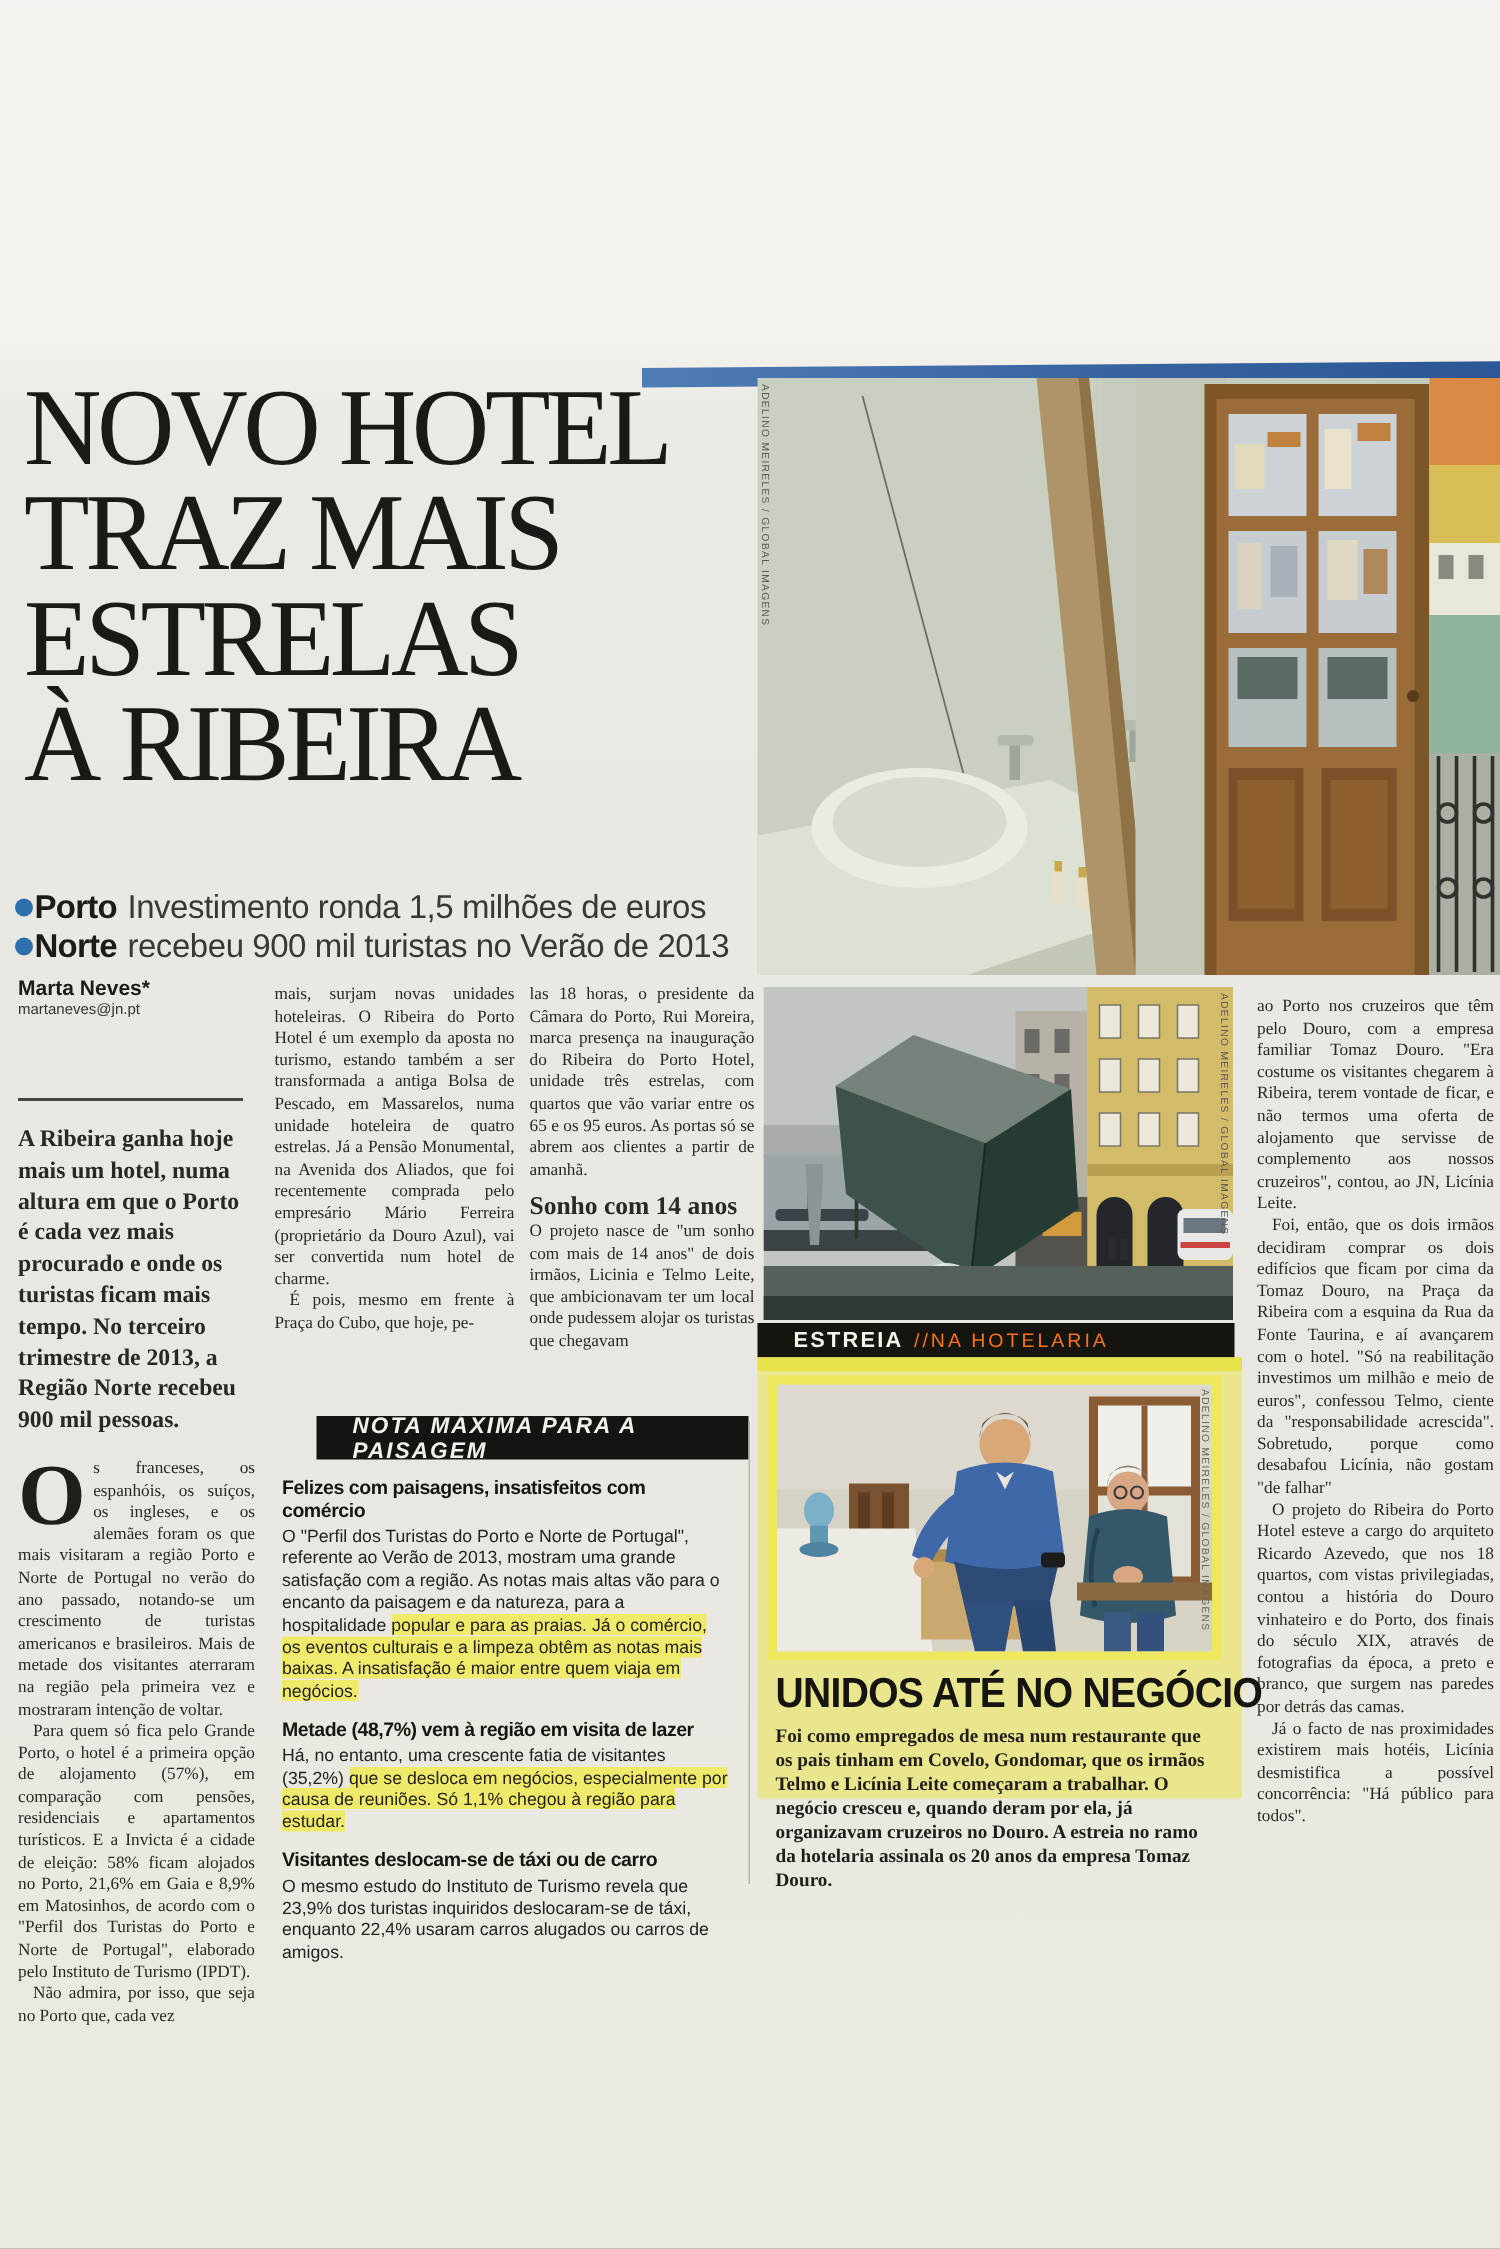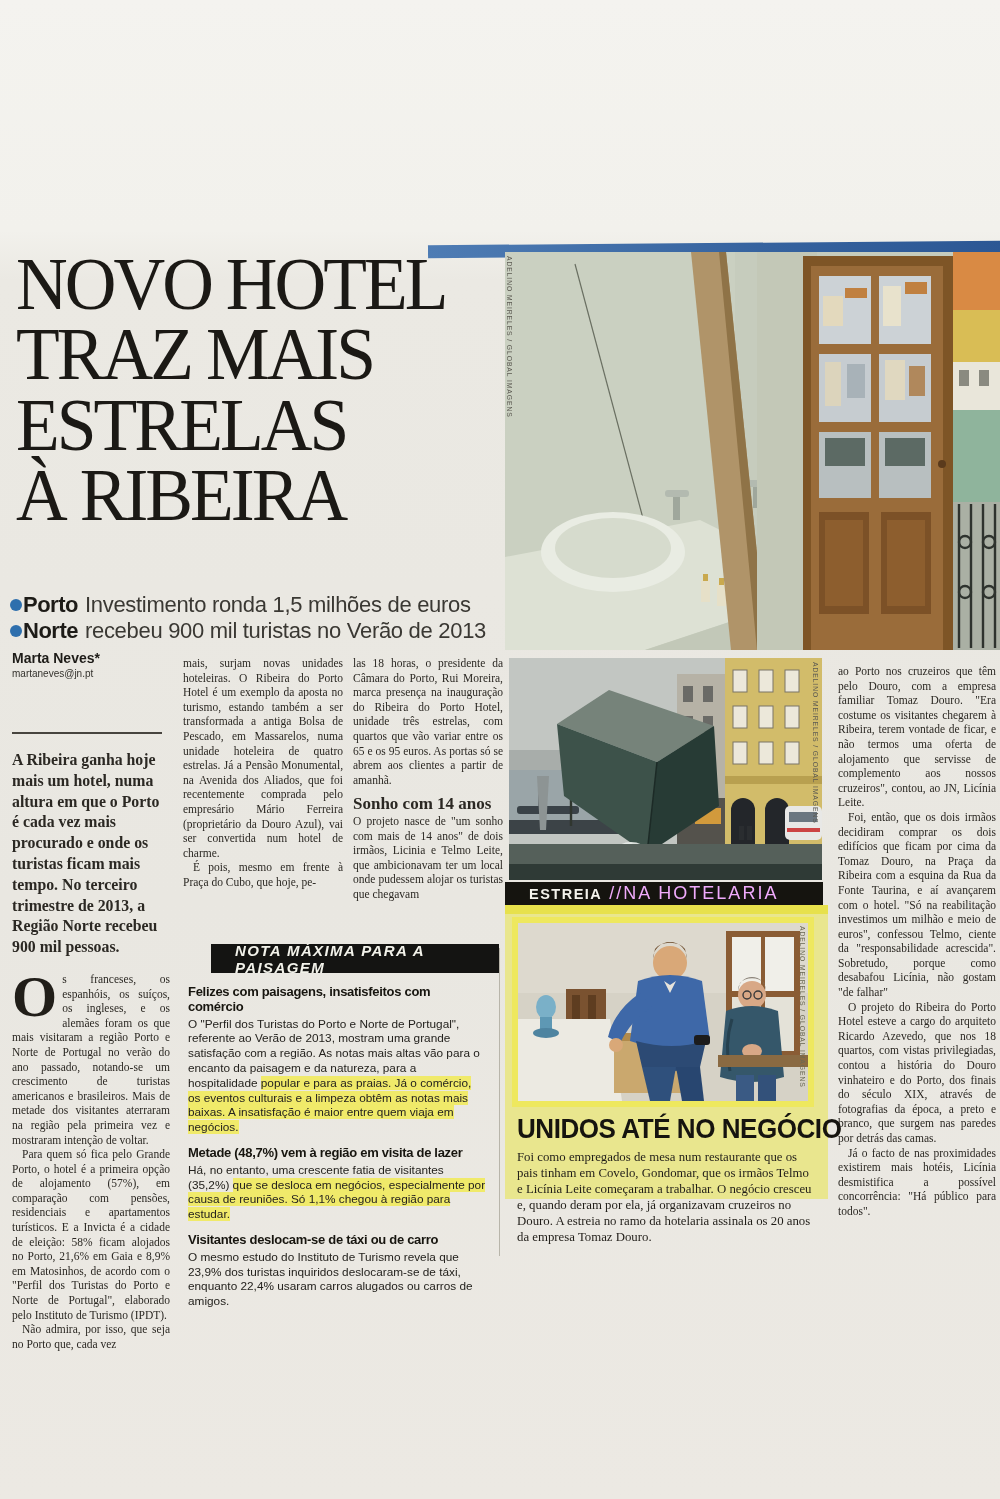--- a/index.html
+++ b/index.html
@@ -50,29 +50,29 @@
   .vrule{position:absolute;left:499px;top:948px;width:1px;height:308px;background:#b8b5aa;}
   
   .photo{position:absolute;}
   .photo svg{display:block;}
   .vcredit{position:absolute;writing-mode:vertical-rl;white-space:nowrap;
     font-size:6.8px;letter-spacing:0.9px;color:#5c5a52;}
   
   .estreia{position:absolute;left:505px;top:882px;width:318px;height:23px;background:#15140f;
     display:flex;align-items:center;padding-left:24px;box-sizing:border-box;}
   .estreia .lab{color:#f4f3ec;font-weight:700;font-size:14.5px;letter-spacing:1.5px;}
-  .estreia .sub{color:#f0abfc;font-size:18px;letter-spacing:2px;margin-left:7px;font-weight:300;}
+  .estreia .sub{color:#f97316;font-size:13px;letter-spacing:2px;margin-left:7px;font-weight:300;}
   
   .yellow{position:absolute;left:505px;top:905px;width:323px;height:294px;background:#e9e68e;}
   .yellow::before{content:"";position:absolute;left:0;top:0;width:100%;height:9px;background:#e7e14c;}
   .photo-people-wrap{position:absolute;left:13px;top:18px;width:290px;height:178px;box-shadow:0 0 0 6px #eee85e;}
   .unidos-title{position:absolute;left:12px;top:208px;font-weight:700;font-size:28px;letter-spacing:-0.5px;
     color:#16140f;transform:scaleX(0.93);transform-origin:left;white-space:nowrap;}
   .unidos-body{position:absolute;left:12px;top:244px;width:298px;
-    font-family:"Liberation Serif","DejaVu Serif",serif;font-weight:400;
+    font-family:"Liberation Serif","DejaVu Serif",serif;font-weight:700;
     font-size:12.8px;line-height:16px;color:#201d18;text-align:left;}
 </style>
 </head>
 <body>
 
 <div id="paper">
 
   <div class="top-bar"></div>
 
   <div class="headline">

